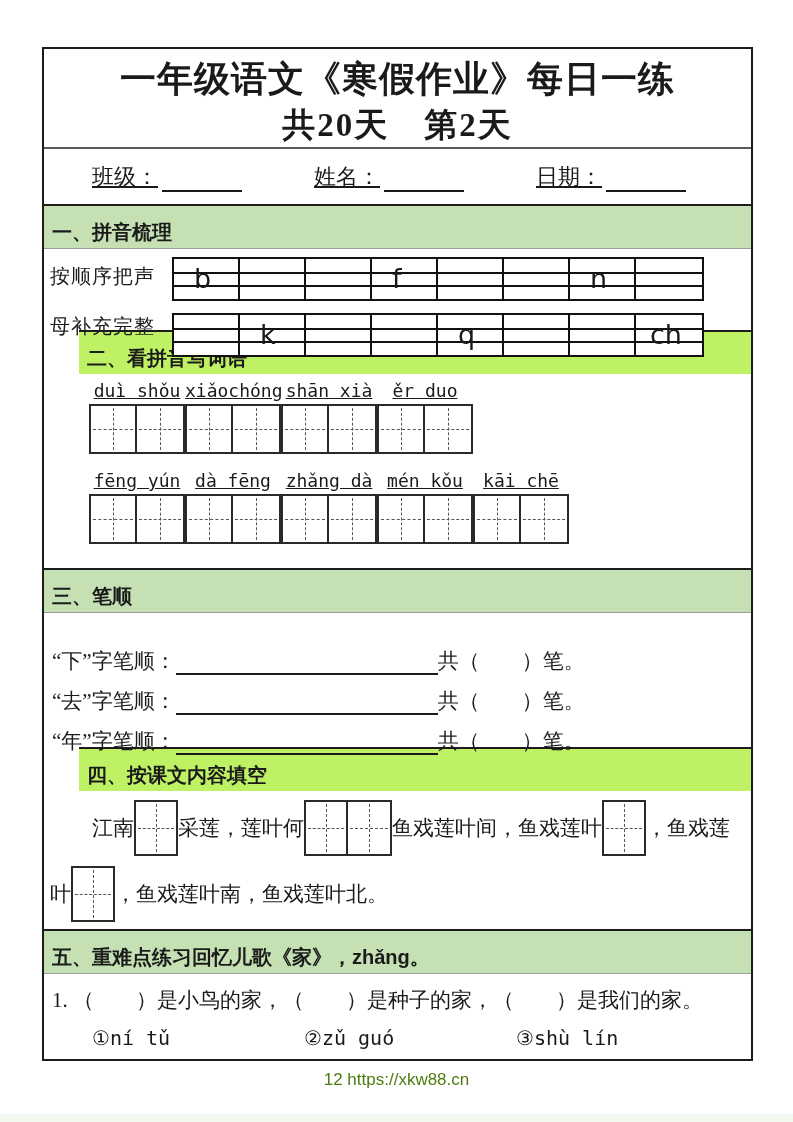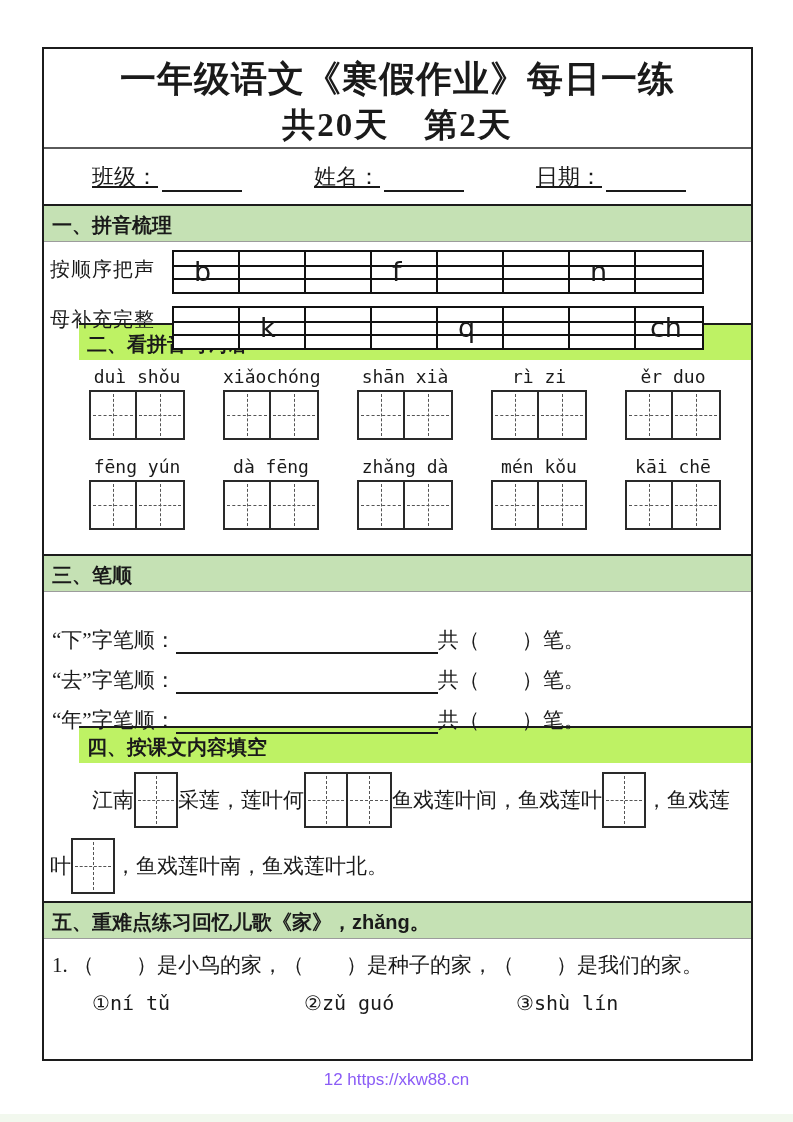--- a/index.html
+++ b/index.html
@@ -40,21 +40,21 @@
   }
   .info-item { display: flex; align-items: flex-end; text-decoration: underline; }
   .blank {
     display: inline-block; width: 80px; height: 24px;
     border-bottom: 2px solid #1a1a1a; margin-left: 4px;
   }
   
   .sec-header {
     font-family: "Liberation Sans", "DejaVu Sans", sans-serif;
     font-weight: bold; font-size: 20px;
-    padding: 6px 0 3px 8px;
+    padding: 13px 0 3px 8px;
     border-top: 2px solid #1c1c1c;
     line-height: 26px;
   }
   .sec-header.green { background: #c5e1b4; border-bottom: 1px solid #9c9c9c; }
   .sec-header.white { background: #bef264; margin-left: 35px; }
   
   .s1-content { height: 81px; display: flex; padding: 8px 0 0 6px; }
   .s1-label {
     width: 122px; font-size: 20px; line-height: 26px;
     padding-top: 6px; letter-spacing: 1px;
@@ -72,21 +72,21 @@
   .hline.h1 { top: 33%; } .hline.h2 { top: 66%; }
   .grid-letter {
     position: absolute;
     font-family: "DejaVu Sans", "Liberation Sans", sans-serif;
     font-size: 27px; line-height: 27px; font-weight: 500;
     bottom: calc(34% - 7px);
   }
   
   .s2-content { height: 194px; padding: 6px 30px 0 45px; }
   .word-row {
-    display: flex; justify-content: space-between; margin-bottom: 16px;
+    display: flex; justify-content: flex-start; margin-bottom: 16px; text-decoration: underline;
   }
   .word-group { width: 96px; text-align: center; }
   .pinyin-label {
     font-family: "DejaVu Sans Mono", "Liberation Mono", monospace;
     font-size: 18px; line-height: 22px; white-space: nowrap; margin-bottom: 2px;
   }
   .dbox { display: flex; justify-content: center; }
   .tian {
     position: relative; width: 48px; height: 50px;
     border: 2px solid #2a2a2a; background: #fff;
@@ -118,21 +118,21 @@
   .s5-content { height: 105px; padding: 10px 0 0 8px; font-size: 21px; }
   .q-line { line-height: 32px; }
   .opt-line { padding-left: 40px; margin-top: 10px; display: flex; }
   .opt {
     font-family: "DejaVu Sans Mono", "Liberation Mono", monospace;
     font-size: 20px; width: 212px;
   }
   
   .footer {
     position: absolute; left: 0; top: 1070px; width: 793px;
-    text-align: center; color: #8b5cf6; font-size: 17px;
+    text-align: center; color: #4d7c0f; font-size: 17px;
     font-family: "Liberation Sans", "DejaVu Sans", sans-serif;
   }
   .bottom-strip {
     position: absolute; left: 0; bottom: 0; width: 793px; height: 8px;
     background: #f2f8ee;
   }
 </style>
 </head>
 <body>
 
@@ -214,27 +214,20 @@
       </div>
       <div class="word-group">
         <div class="pinyin-label">xiǎochóng</div>
         <div class="dbox">
             <div class="tian"></div>
             <div class="tian"></div>
           </div>
       </div>
       <div class="word-group">
         <div class="pinyin-label">shān xià</div>
-        <div class="dbox">
-            <div class="tian"></div>
-            <div class="tian"></div>
-          </div>
-      </div>
-      <div class="word-group">
-        <div class="pinyin-label">rì  zi</div>
         <div class="dbox">
             <div class="tian"></div>
             <div class="tian"></div>
           </div>
       </div>
       <div class="word-group">
         <div class="pinyin-label">ěr  duo</div>
         <div class="dbox">
             <div class="tian"></div>
             <div class="tian"></div>

